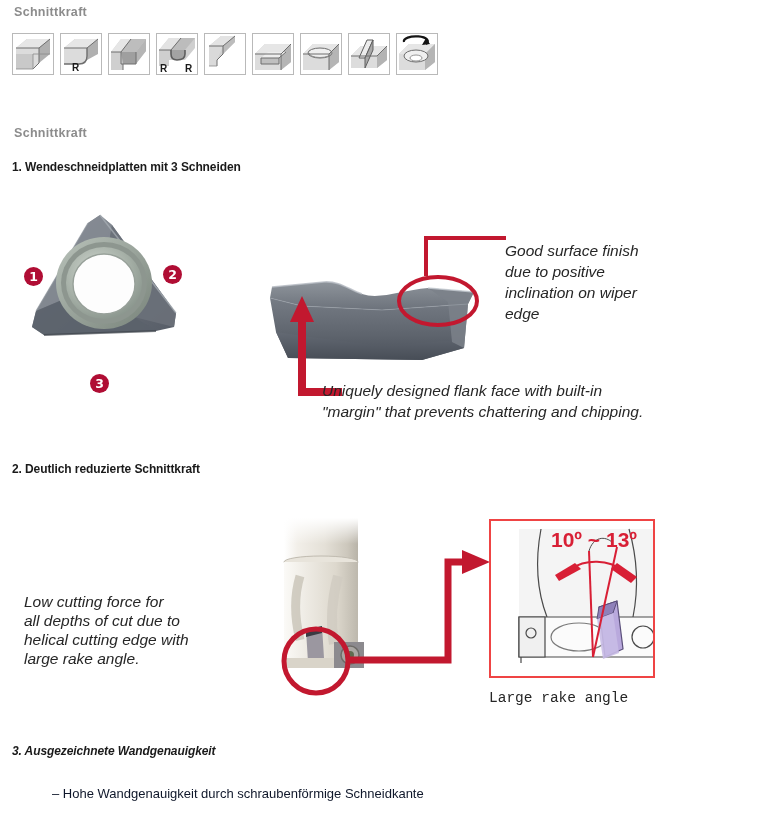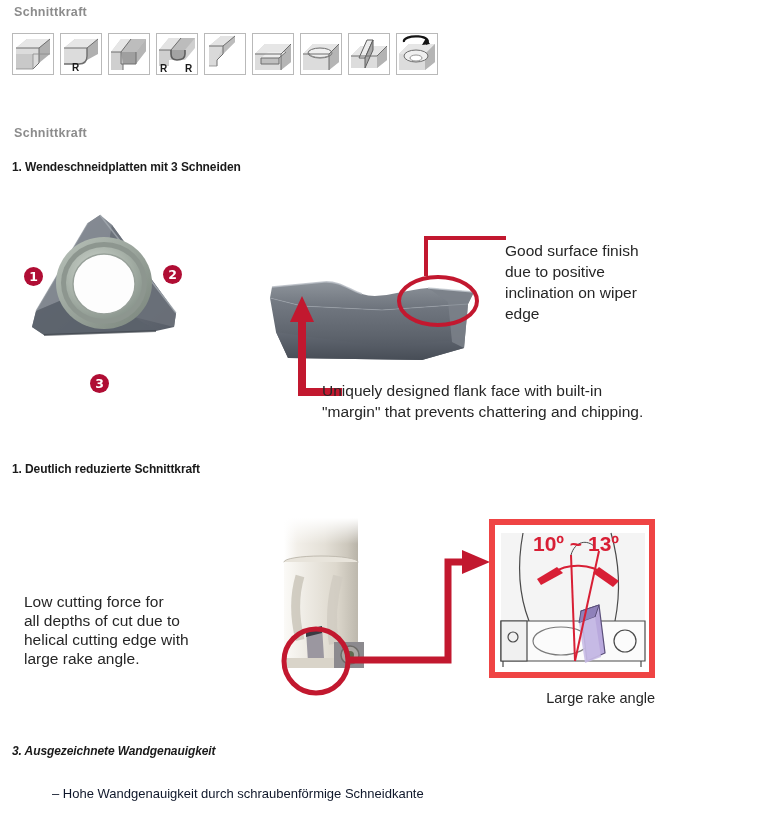--- a/index.html
+++ b/index.html
@@ -32,20 +32,21 @@
     font-weight: bold;
     color: #1a1a1a;
     letter-spacing: -0.1px;
   }
   .body-text {
     position: absolute;
     font-size: 15.5px;
     color: #262626;
     line-height: 21px;
     white-space: pre-line;
+    font-style: italic;
   }
   .small-note {
     position: absolute;
     font-size: 13px;
     color: #0f172a;
     margin-left: 40px;
   }
 
   
   #app-icons {
@@ -84,33 +85,35 @@
   .photo { position: absolute; }
   .photo svg { display: block; }
 
   
   #rake-box {
     position: absolute;
     left: 489px;
     top: 519px;
     width: 166px;
     height: 159px;
-    border: 6px solid #ef4444;
+    border: 2px solid #ef4444;
     box-sizing: border-box;
     background: #ffffff;
     overflow: hidden;
+    padding-left: 22px;
   }
   #rake-caption {
     position: absolute;
     left: 489px;
     top: 690px;
     width: 166px;
-    text-align: right;
+    text-align: left;
     font-size: 14.5px;
     color: #262626;
+    font-family: Liberation Mono, monospace;
   }
 </style>
 </head>
 <body>
 
 <div class="section-label" style="left:14px; top:5px;">Schnittkraft</div>
 
 <div id="app-icons">
 
   <span class="app-icon">
@@ -340,21 +343,21 @@
   <polygon points="14,8 26,34 2,34" fill="#c2182f"></polygon>
 </svg>
 
 <svg class="abs" style="left:288px; top:370px;" width="56" height="28">
   <polyline points="14,2 14,22 54,22" fill="none" stroke="#c2182f" stroke-width="8"></polyline>
 </svg>
 
 <div class="body-text" style="left:322px; top:380px; width:420px;">Uniquely designed flank face with built-in
 "margin" that prevents chattering and chipping.</div>
 
-<div class="section-heading" style="left:12px; top:462px;">1. Deutlich reduzierte Schnittkraft</div>
+<div class="section-heading" style="left:12px; top:462px;">2. Deutlich reduzierte Schnittkraft</div>
 
 <div class="body-text" style="left:24px; top:592px; width:250px; line-height:19px;">Low cutting force for
 all depths of cut due to
 helical cutting edge with
 large rake angle.</div>
 
 <div class="photo" style="left:272px; top:518px;">
   <svg width="120" height="168" viewBox="0 0 120 168">
     <defs>
       <linearGradient id="shank" x1="0" y1="0" x2="1" y2="0">

